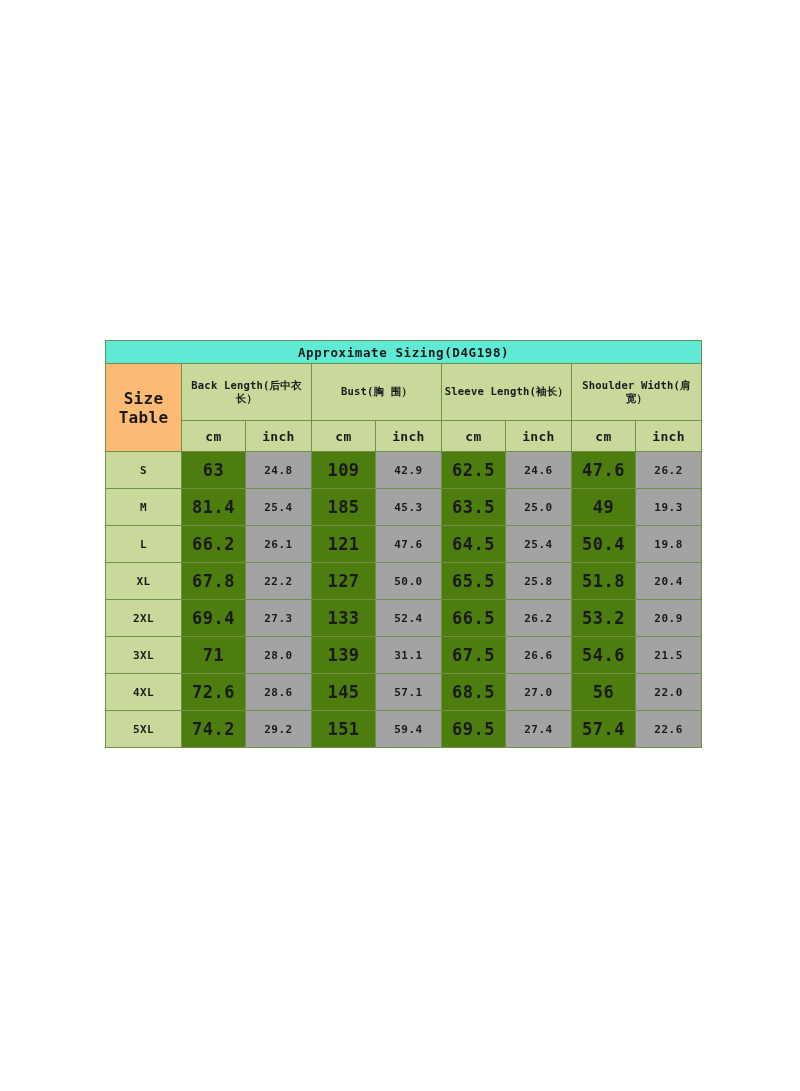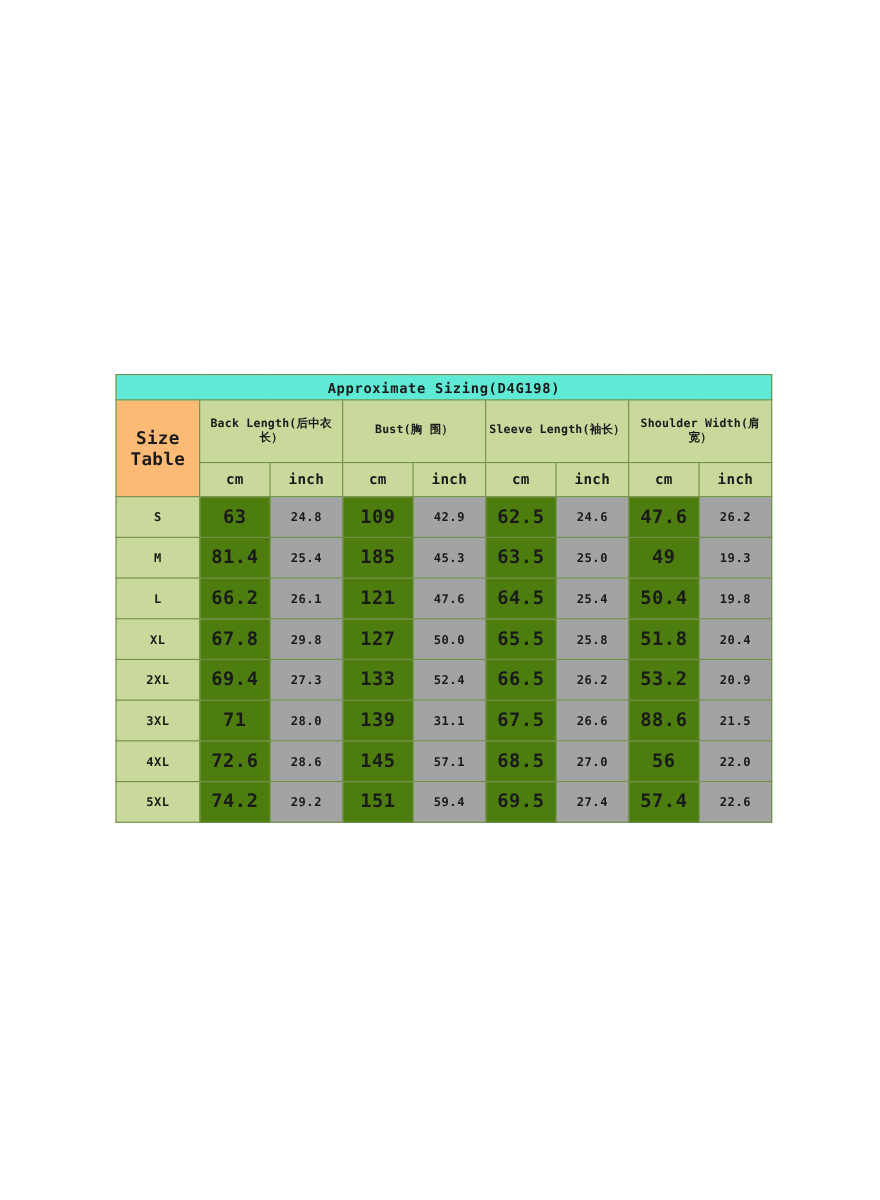--- a/index.html
+++ b/index.html
@@ -166,21 +166,21 @@
           <td class="cm-cell">121</td>
           <td class="inch-cell">47.6</td>
           <td class="cm-cell">64.5</td>
           <td class="inch-cell">25.4</td>
           <td class="cm-cell">50.4</td>
           <td class="inch-cell">19.8</td>
         </tr>
         <tr>
           <td class="size-cell">XL</td>
           <td class="cm-cell">67.8</td>
-          <td class="inch-cell">29.8</td>
+          <td class="inch-cell">22.2</td>
           <td class="cm-cell">127</td>
           <td class="inch-cell">50.0</td>
           <td class="cm-cell">65.5</td>
           <td class="inch-cell">25.8</td>
           <td class="cm-cell">51.8</td>
           <td class="inch-cell">20.4</td>
         </tr>
         <tr>
           <td class="size-cell">2XL</td>
           <td class="cm-cell">69.4</td>
@@ -193,21 +193,21 @@
           <td class="inch-cell">20.9</td>
         </tr>
         <tr>
           <td class="size-cell">3XL</td>
           <td class="cm-cell">71</td>
           <td class="inch-cell">28.0</td>
           <td class="cm-cell">139</td>
           <td class="inch-cell">31.1</td>
           <td class="cm-cell">67.5</td>
           <td class="inch-cell">26.6</td>
-          <td class="cm-cell">88.6</td>
+          <td class="cm-cell">54.6</td>
           <td class="inch-cell">21.5</td>
         </tr>
         <tr>
           <td class="size-cell">4XL</td>
           <td class="cm-cell">72.6</td>
           <td class="inch-cell">28.6</td>
           <td class="cm-cell">145</td>
           <td class="inch-cell">57.1</td>
           <td class="cm-cell">68.5</td>
           <td class="inch-cell">27.0</td>

